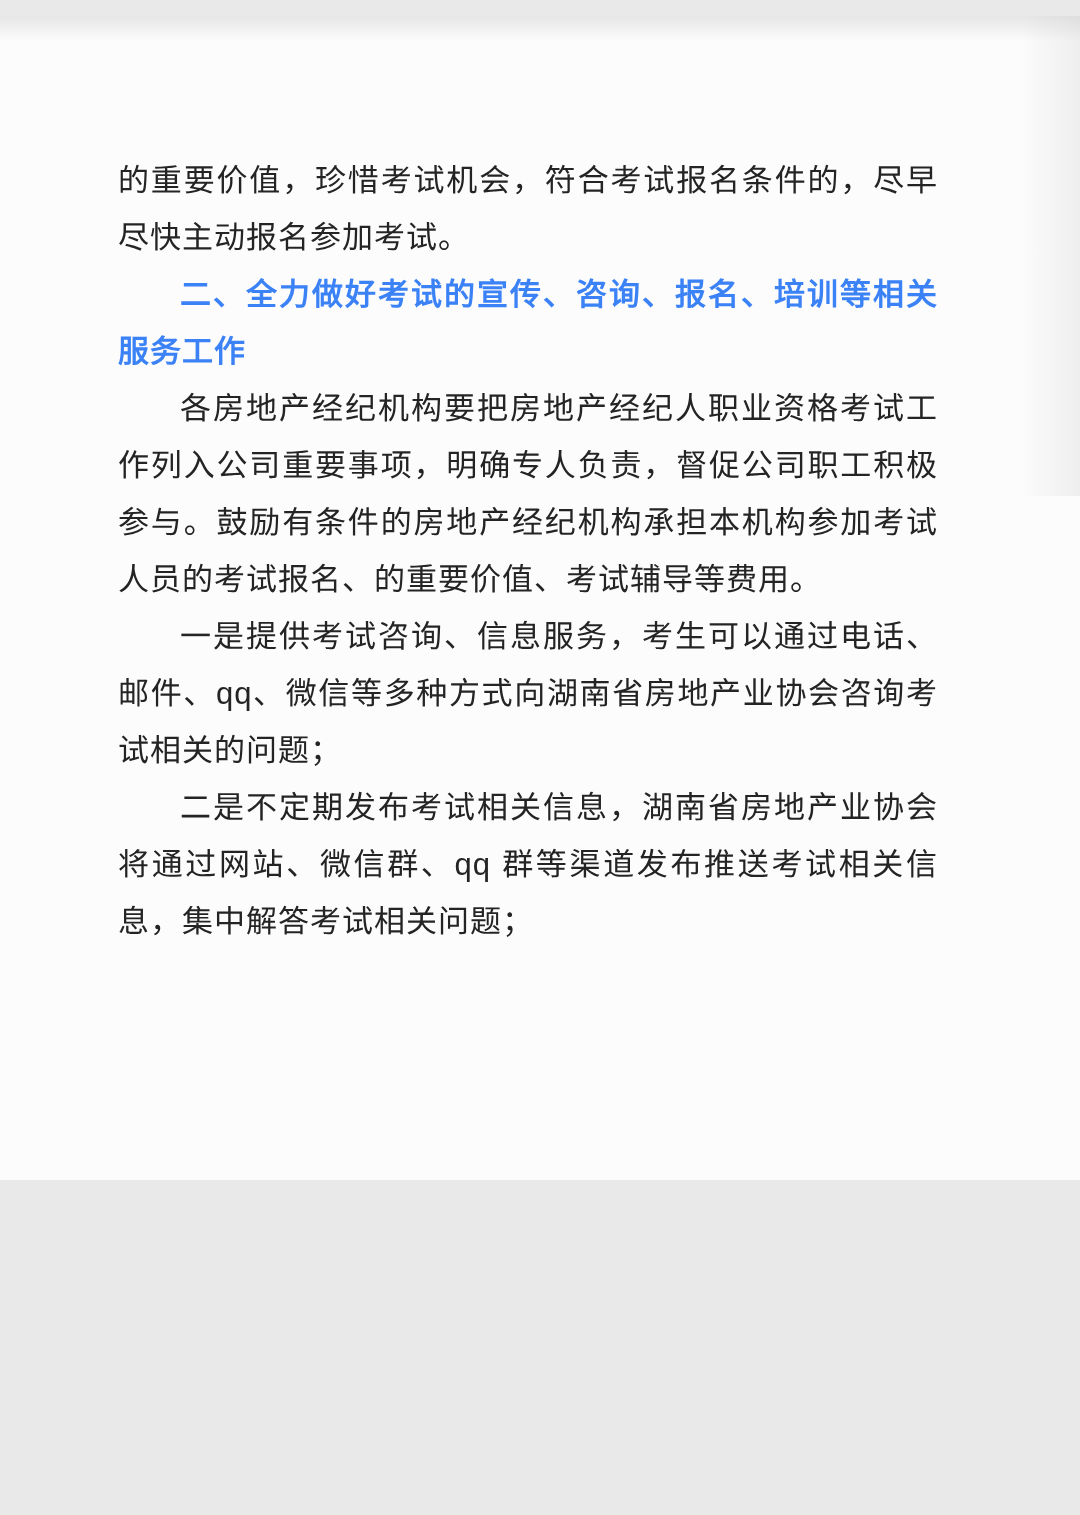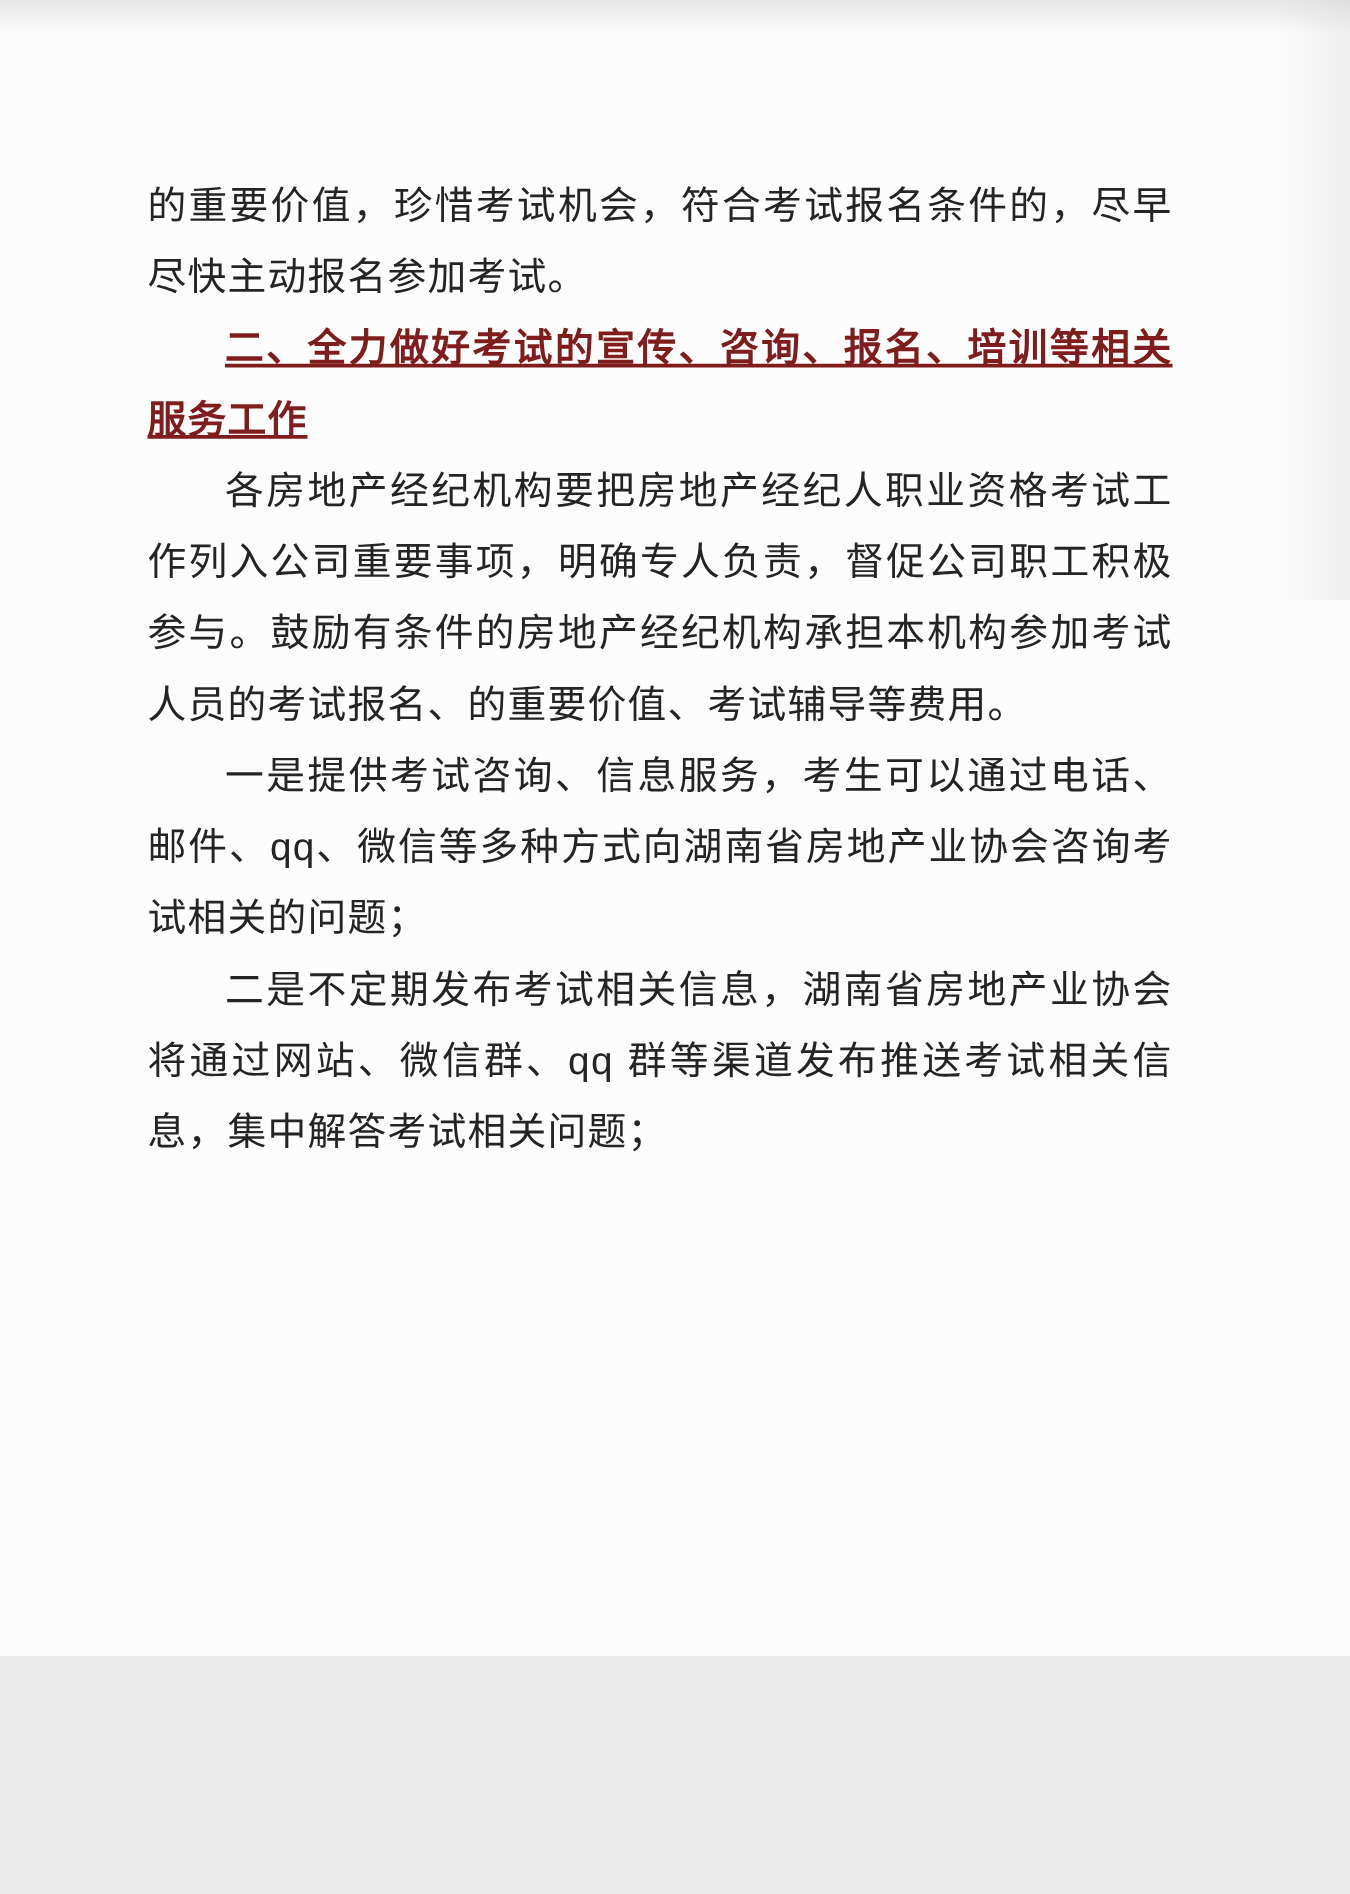--- a/index.html
+++ b/index.html
@@ -4,22 +4,22 @@
 <style>
   html, body {
     margin: 0;
     padding: 0;
     background: #e9e9e9;
     font-family: "Liberation Sans", sans-serif;
   }
   .page {
     position: relative;
     width: 1080px;
-    height: 1325px;
-    margin: 0 auto;
+    height: 1164px;
+    margin: 16px auto;
     background: #fcfcfc;
     overflow: hidden;
     color: #1f1f1f;
   }
   
   .scan-top {
     position: absolute;
     top: 0; left: 0; right: 0;
     height: 26px;
     background: linear-gradient(180deg, rgba(175,175,175,0.28), rgba(175,175,175,0));
@@ -41,21 +41,21 @@
   .para {
     margin: 0;
     font-size: 31px;
     line-height: 57px;
     letter-spacing: 1px;
     text-align: justify;
     text-justify: inter-character;
     color: #242424;
   }
   .para.indent { text-indent: 2em; }
-  .para.bold { font-weight: 700; color: #7f1d1d; text-decoration: underline; }
+  .para.bold { font-weight: 700; color: #3b82f6; }
   .footer-pagenum {
     position: absolute;
     left: 112px;
     top: 1408px;
     font-size: 31px;
     letter-spacing: 2px;
     color: #2b2b2b;
   }
   .watermark {
     position: absolute;

